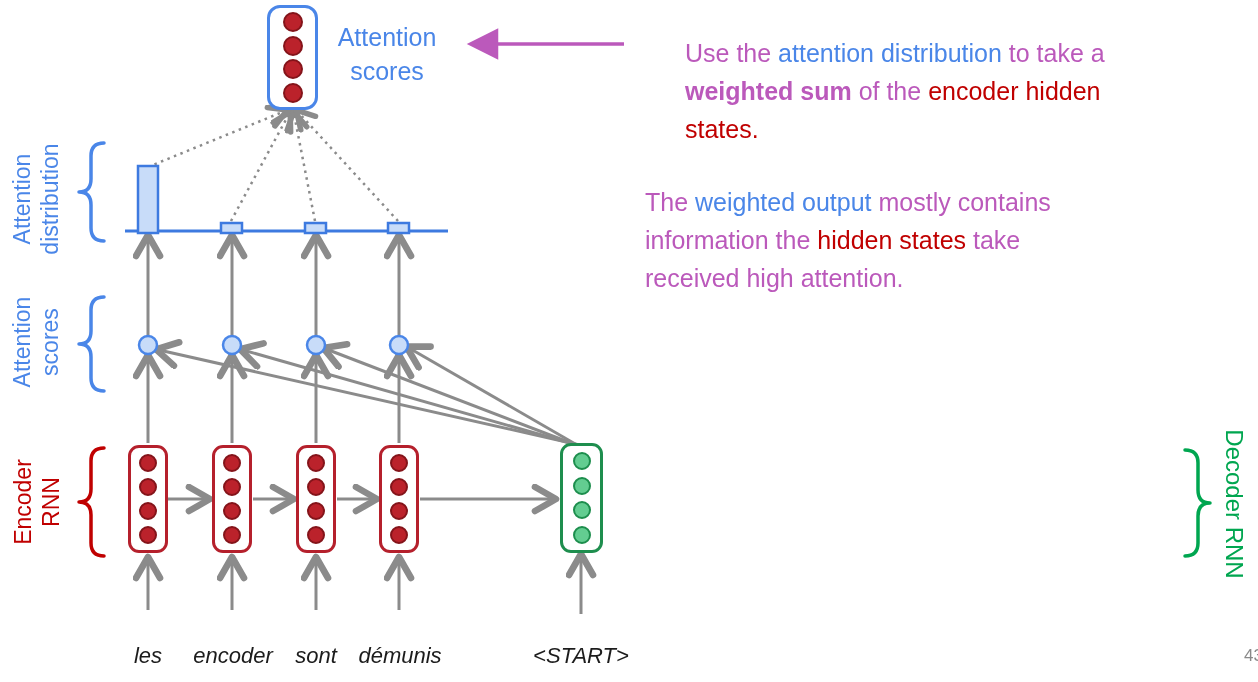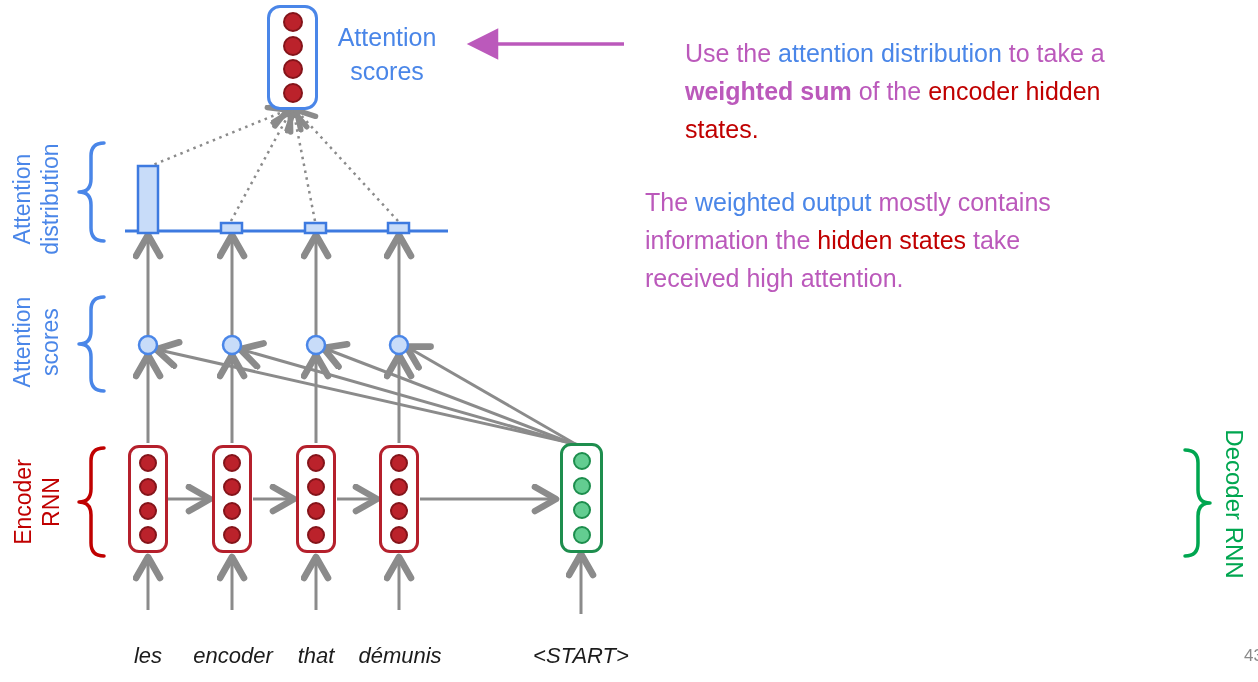--- a/index.html
+++ b/index.html
@@ -192,18 +192,18 @@
     <div class="line"><span class="c-red">states.</span></div>
   </div>
   <div class="para" style="top:183px;">
     <div class="line"><span class="c-magenta">The </span><span class="c-blue">weighted output</span><span class="c-magenta"> mostly contains</span></div>
     <div class="line"><span class="c-magenta">information the </span><span class="c-red">hidden states</span><span class="c-magenta"> take</span></div>
     <div class="line"><span class="c-magenta">received high attention.</span></div>
   </div>
 
   <div class="word" style="left:148px;">les</div>
   <div class="word" style="left:233px;">encoder</div>
-  <div class="word" style="left:316px;">that</div>
+  <div class="word" style="left:316px;">sont</div>
   <div class="word" style="left:400px;">démunis</div>
   <div class="word" style="left:581px;text-align:right;">&lt;START&gt;</div>
 
   <div class="page-num">43</div>
 </div>
 
 </body></html>

